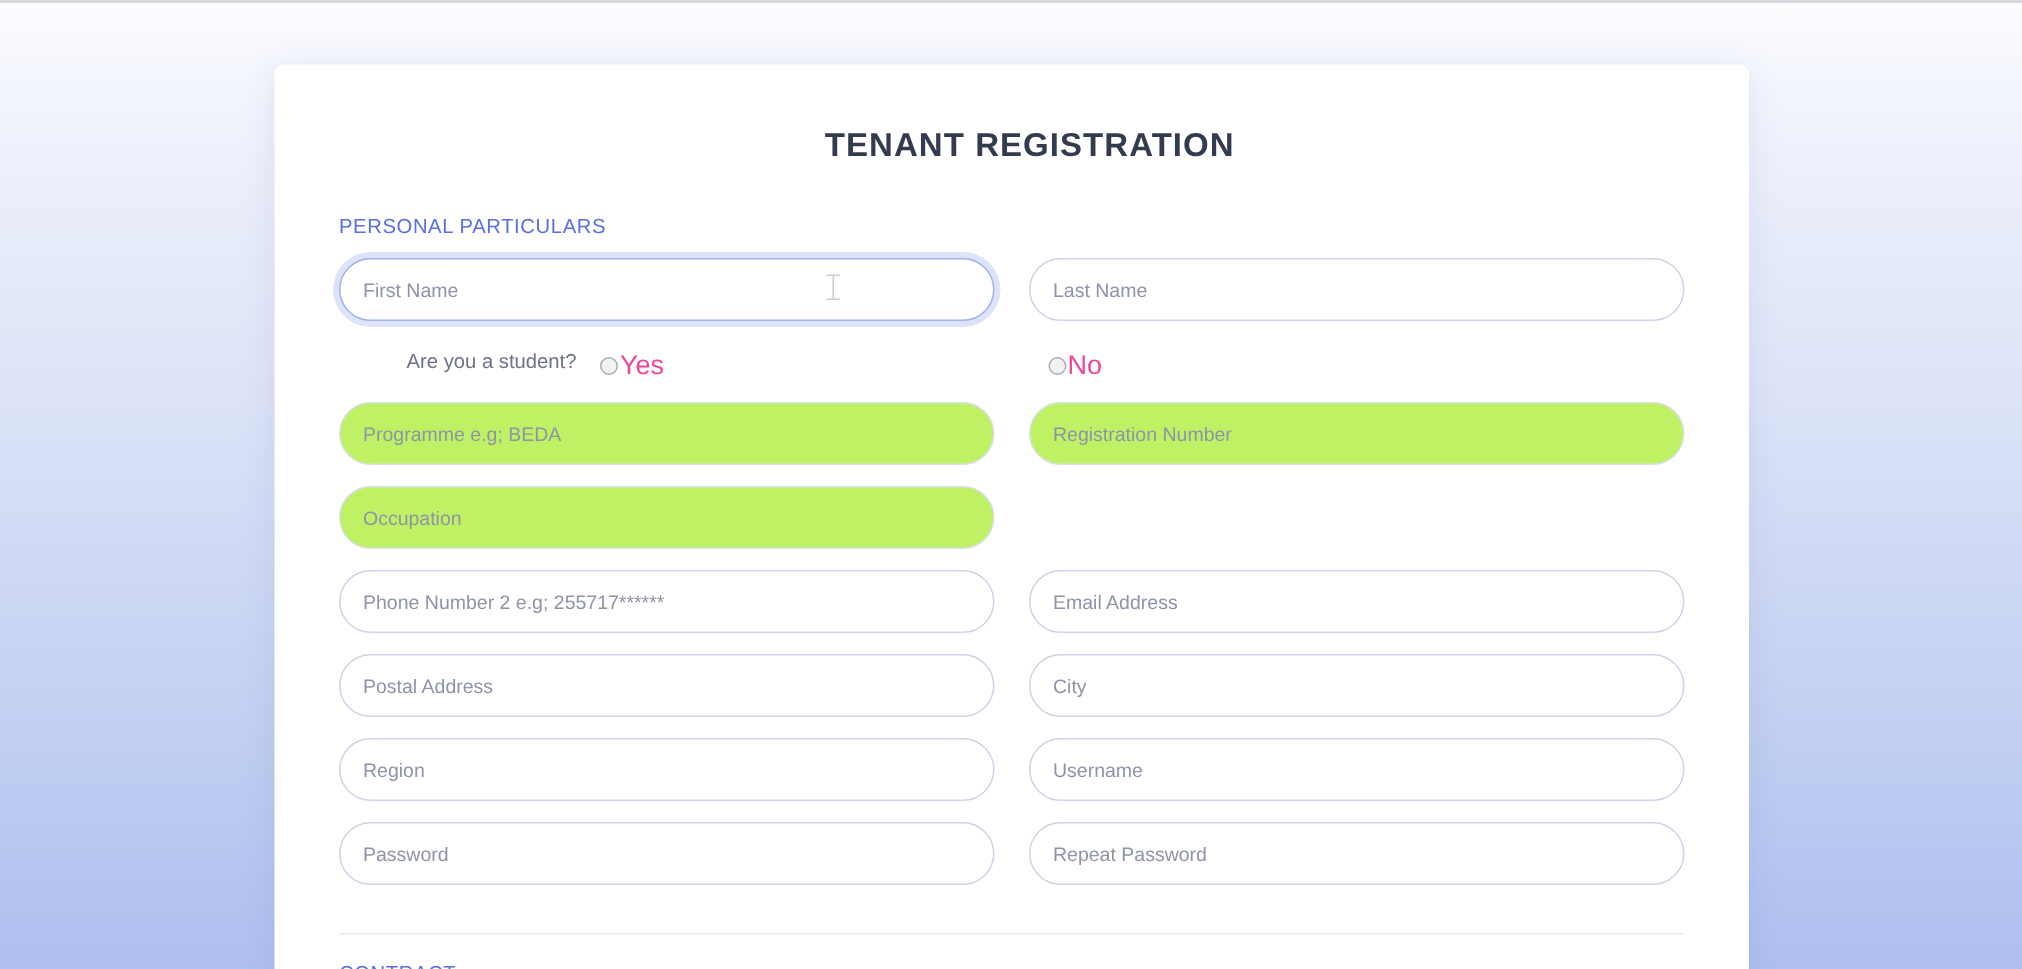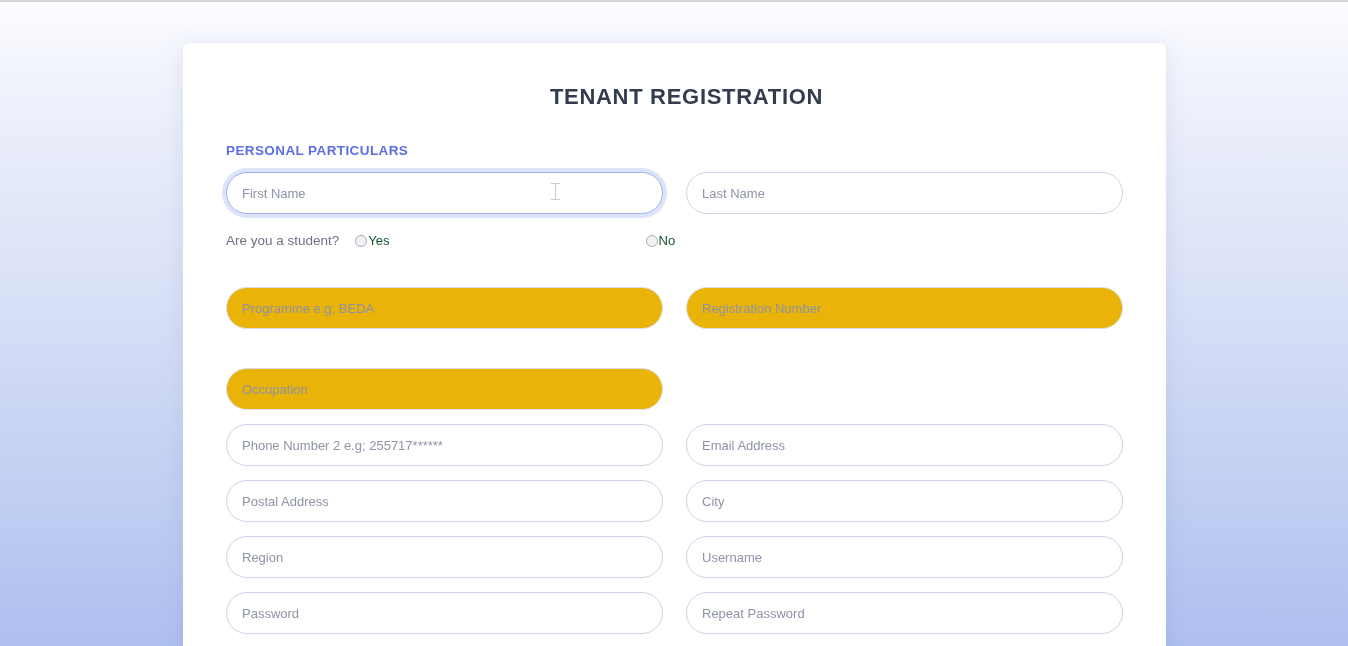--- a/index.html
+++ b/index.html
@@ -49,21 +49,21 @@
     color: #333b4f;
     padding-left: 24px;
   }
 
   .form-body {
     padding: 0 43px;
   }
 
   .section-header {
     font-size: 13.5px;
-    font-weight: bold;
+    font-weight: normal;
     letter-spacing: 0.4px;
     color: #5b6fe2;
     margin: 33px 0 0 0;
   }
 
   .row {
     display: flex;
     justify-content: space-between;
     margin-top: 14px;
   }
@@ -78,45 +78,45 @@
     font-family: "Liberation Sans", sans-serif;
     font-size: 13px;
     color: #555b6e;
     outline: none;
   }
   .field::placeholder {
     color: #8e93a8;
     opacity: 1;
   }
   .field.disabled {
-    background: #eab308;
+    background: #bef264;
     border-color: #dadeeb;
-    margin-top: 25px;
   }
   .field.focused {
     border: 1px solid #9eb2ee;
     box-shadow: 0 0 0 4px #dde4fa;
   }
 
   
   .question-row {
     display: flex;
     align-items: flex-start;
     margin-top: 19px;
     font-size: 13.5px;
     color: #6d7286;
+    margin-left: 45px;
   }
   .question-label {
     margin-right: 16px;
   }
   .radio-opt {
     display: flex;
     align-items: center;
-    font-size: 13px;
-    color: #14532d;
+    font-size: 18px;
+    color: #ec4899;
   }
   .radio-opt.second {
     margin-left: 256px;
   }
   .radio-dot {
     width: 12px;
     height: 12px;
     border-radius: 50%;
     border: 1px solid #a9adb8;
     background: #f2f2f4;

